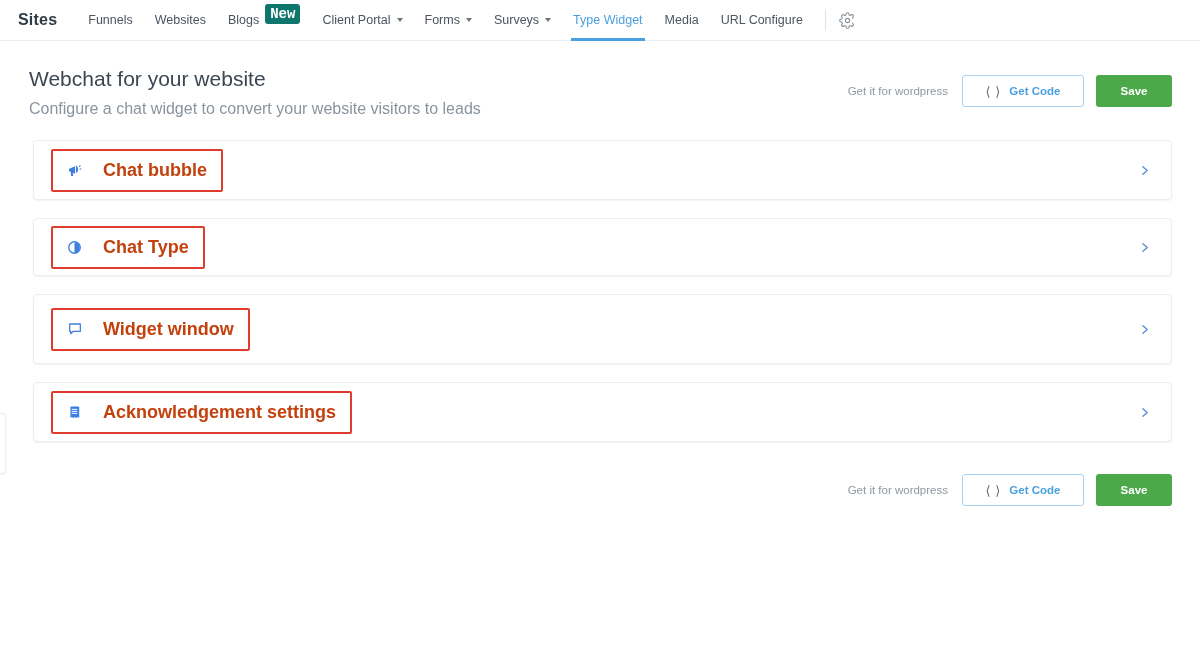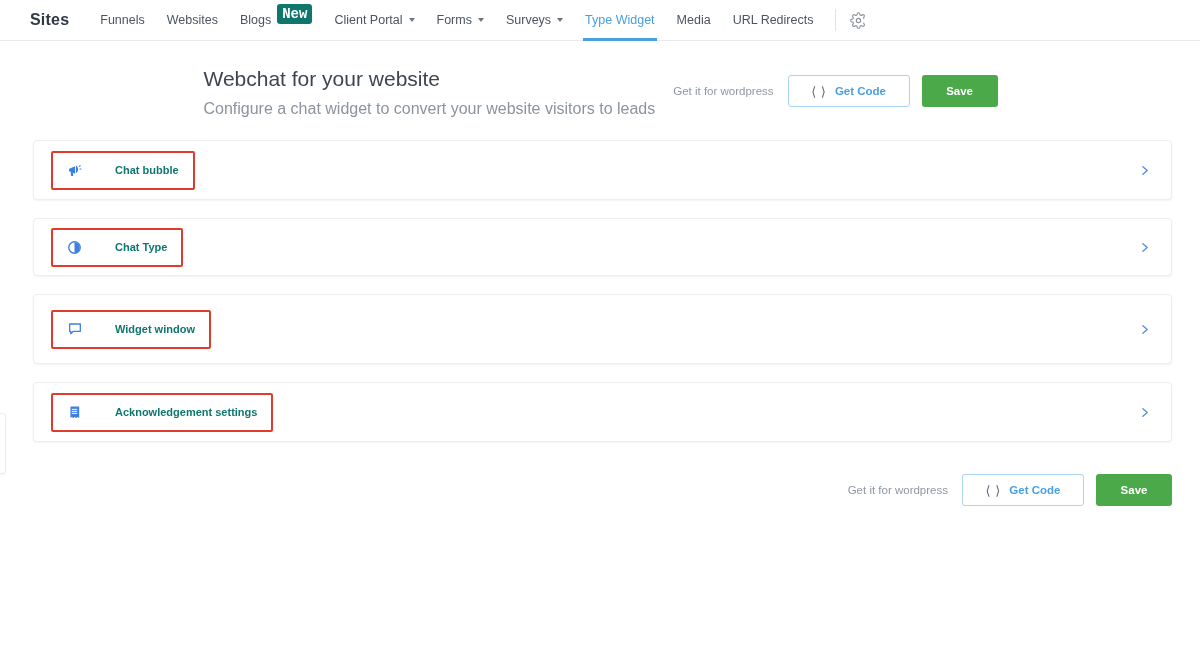--- a/index.html
+++ b/index.html
@@ -12,21 +12,21 @@
   }
 
   
   .topnav {
     position: relative;
     height: 41px;
     background: #ffffff;
     border-bottom: 1px solid #e9ecef;
     display: flex;
     align-items: center;
-    padding-left: 26px;
+    padding-left: 14px;
   }
   .brand {
     font-size: 16px;
     font-weight: 700;
     color: #2f3a46;
     letter-spacing: .2px;
     margin-right: 16px;
     padding: 0 4px;
   }
   .navlist { display: flex; align-items: center; height: 41px; }
@@ -82,21 +82,21 @@
     display: flex; align-items: center; justify-content: center;
     cursor: pointer;
   }
 
   
   .page { padding: 0; position: relative; }
 
   .page-header {
     display: flex;
     align-items: flex-start;
-    justify-content: center;
+    justify-content: space-between;
     padding: 26px 28px 0 29px;
     gap: 18px;
   }
   .page-title {
     font-size: 21px;
     font-weight: 400;
     color: #3c4651;
     line-height: 1.15;
   }
   .page-sub {
@@ -186,24 +186,24 @@
   .card-icon {
     width: 17px;
     height: 17px;
     display: flex;
     align-items: center;
     justify-content: center;
     color: #3d7fe0;
     flex: 0 0 auto;
   }
   .card-label {
-    margin-left: 32px;
-    font-size: 11px;
+    margin-left: 20px;
+    font-size: 18px;
     font-weight: 700;
-    color: #0f766e;
+    color: #c2410c;
     white-space: nowrap;
   }
   .chev {
     color: #5b8fd6;
     display: flex;
     align-items: center;
     justify-content: center;
     width: 20px;
     height: 20px;
   }
@@ -273,21 +273,21 @@
 
     <div class="navitem active">
       <span>Type Widget</span>
     </div>
 
     <div class="navitem">
       <span>Media</span>
     </div>
 
     <div class="navitem">
-      <span>URL Redirects</span>
+      <span>URL Configure</span>
     </div>
 
     <div class="nav-divider"></div>
 
     <div class="gear-btn">
       <svg width="17" height="17" viewBox="0 0 24 24" fill="none" stroke="#8a939c" stroke-width="1.6">
         <circle cx="12" cy="12" r="3"></circle>
         <path d="M19.4 15a1.65 1.65 0 0 0 .33 1.82l.06.06a2 2 0 1 1-2.83 2.83l-.06-.06a1.65 1.65 0 0 0-1.82-.33 1.65 1.65 0 0 0-1 1.51V21a2 2 0 1 1-4 0v-.09A1.65 1.65 0 0 0 9 19.4a1.65 1.65 0 0 0-1.82.33l-.06.06a2 2 0 1 1-2.83-2.83l.06-.06a1.65 1.65 0 0 0 .33-1.82 1.65 1.65 0 0 0-1.51-1H3a2 2 0 1 1 0-4h.09A1.65 1.65 0 0 0 4.6 9a1.65 1.65 0 0 0-.33-1.82l-.06-.06a2 2 0 1 1 2.83-2.83l.06.06A1.65 1.65 0 0 0 9 4.6a1.65 1.65 0 0 0 1-1.51V3a2 2 0 1 1 4 0v.09a1.65 1.65 0 0 0 1 1.51 1.65 1.65 0 0 0 1.82-.33l.06-.06a2 2 0 1 1 2.83 2.83l-.06.06A1.65 1.65 0 0 0 19.4 9c.13.3.36.55.65.72"></path>
       </svg>
     </div>

